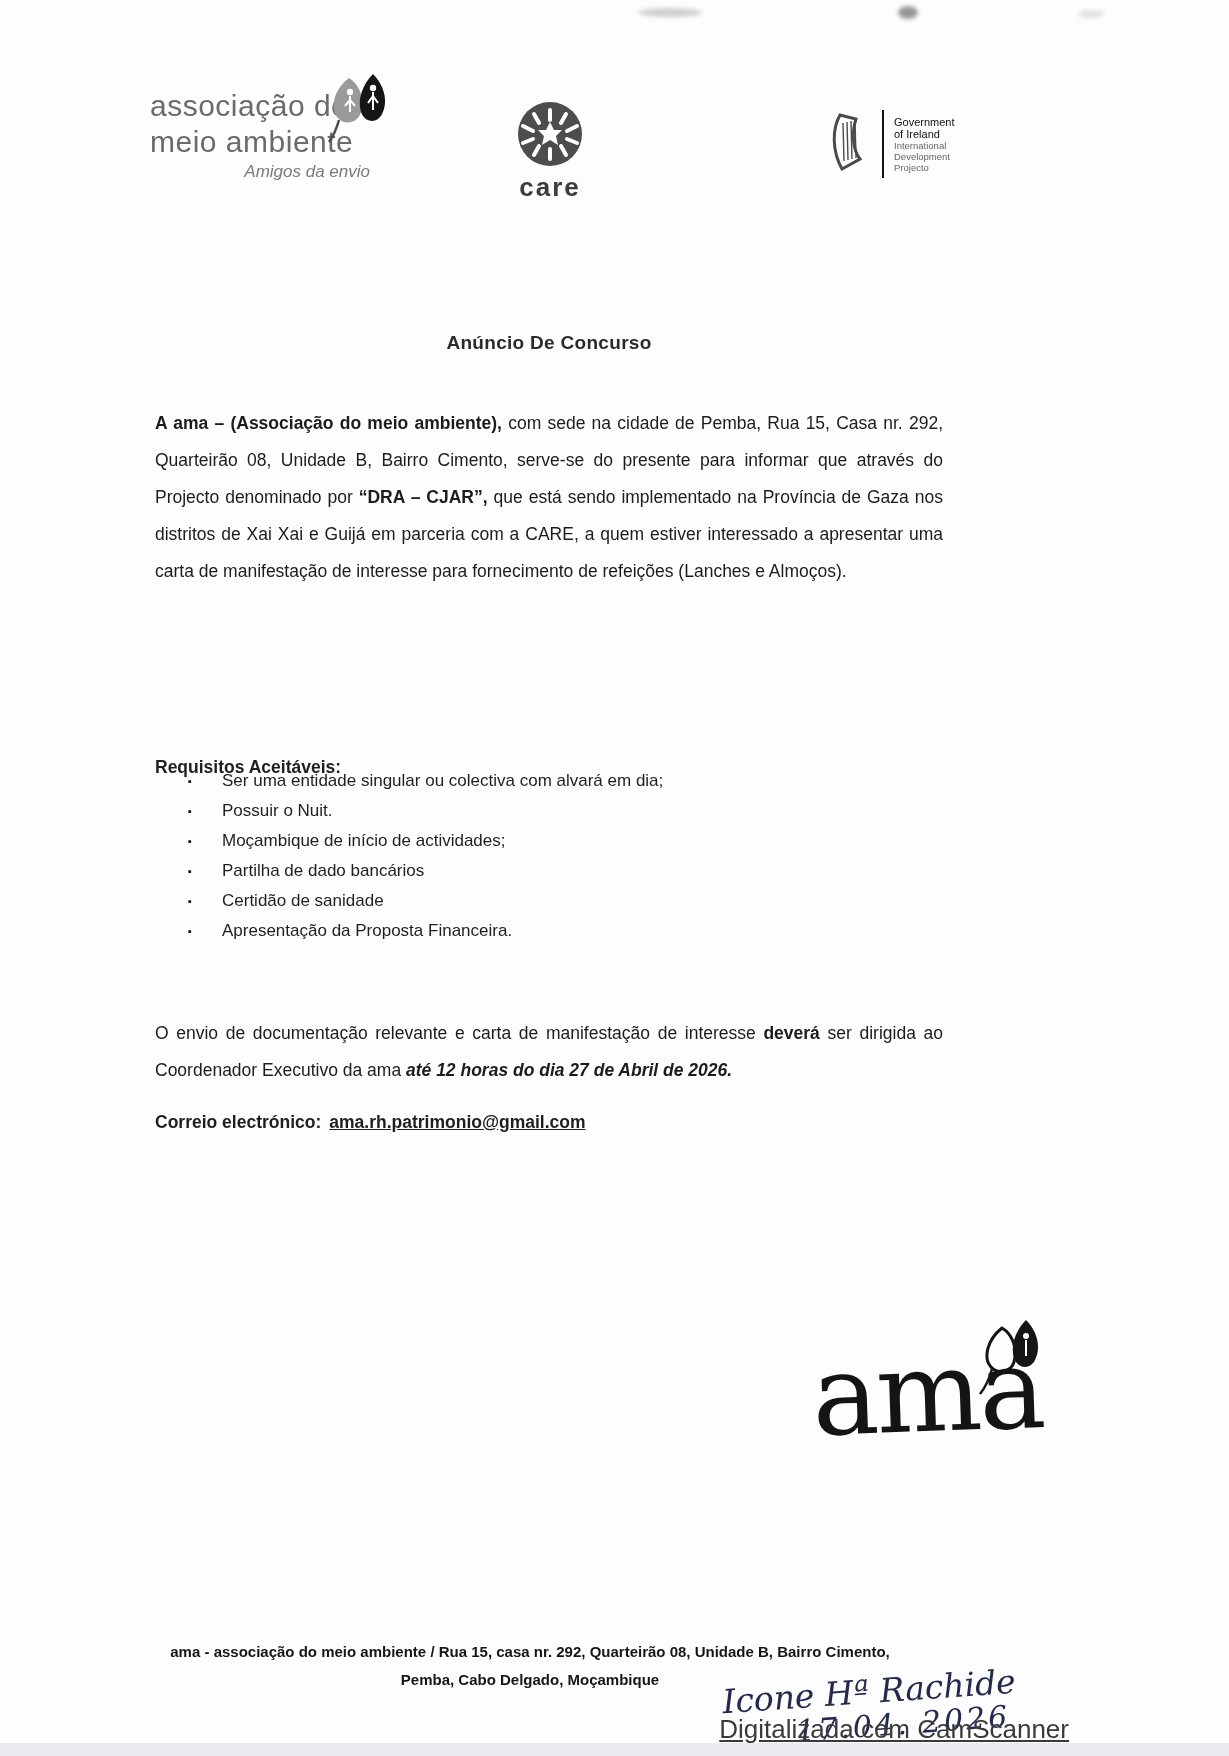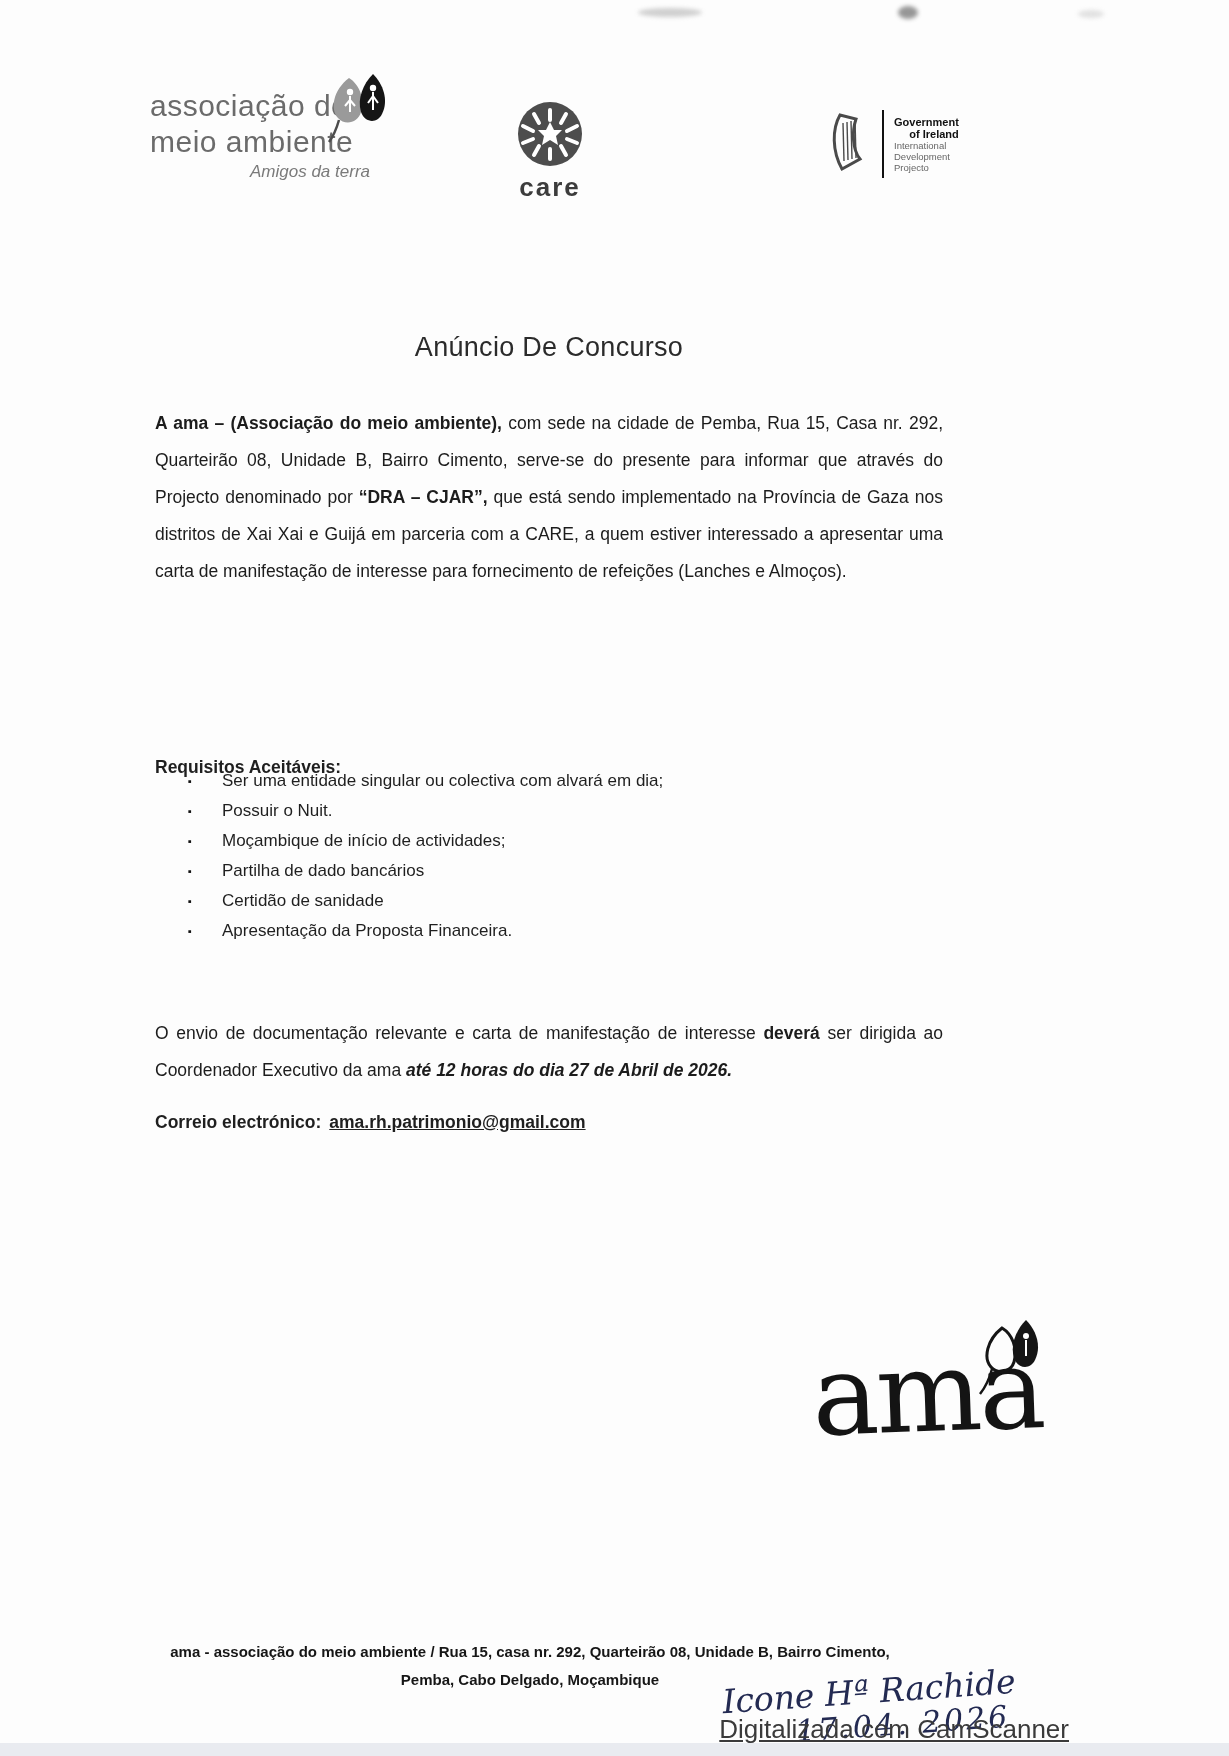--- a/index.html
+++ b/index.html
@@ -17,25 +17,25 @@
   
   .ama-logo{position:absolute;left:150px;top:88px;width:300px;}
   .ama-logo .l1,.ama-logo .l2{font-size:30px;color:#6b6b6b;letter-spacing:.5px;line-height:36px;}
   .ama-logo .tagline{font-size:17px;color:#7a7a7a;font-style:italic;text-align:right;width:220px;margin-top:2px;}
   .ama-leaves{position:absolute;left:325px;top:72px;}
   .care-logo{position:absolute;left:505px;top:100px;width:90px;text-align:center;}
   .care-logo .care-word{font-size:26px;font-weight:bold;color:#3c3c3c;letter-spacing:2px;margin-top:-4px;}
   .ireland-logo{position:absolute;left:826px;top:110px;display:flex;align-items:center;}
   .ireland-divider{width:2px;height:68px;background:#111;margin:0 10px 0 12px;}
   .ireland-text{font-size:11px;line-height:12px;}
-  .ireland-text .b{font-weight:bold;color:#111;text-align:right;}
+  .ireland-text .b{font-weight:normal;color:#111;}
   .ireland-text .r{font-size:9.5px;line-height:11px;color:#666;}
   
   .doc-title{position:absolute;left:155px;top:332px;width:788px;text-align:center;
-    font-size:27px;font-weight:normal;color:#2b2b2b;letter-spacing:.3px;}
+    font-size:19px;font-weight:bold;color:#2b2b2b;letter-spacing:.3px;}
   .para{position:absolute;left:155px;width:788px;font-size:17.5px;line-height:37px;
     text-align:justify;color:#1c1c1c;}
   .intro{top:405px;}
   .req-heading{position:absolute;left:155px;top:733px;font-size:17.5px;font-weight:bold;margin-top:24px;}
   .req-list{position:absolute;left:188px;top:766px;list-style:none;margin:0;padding:0;}
   .req-list li{font-size:17px;line-height:30px;display:flex;}
   .req-list .bullet{width:34px;font-size:11px;line-height:30px;color:#111;}
   .envio{top:1015px;}
   .correio{position:absolute;left:155px;top:1112px;font-size:17.5px;font-weight:bold;}
   .correio .email{text-decoration:underline;margin-left:8px;}
@@ -60,21 +60,21 @@
 
 <div class="page">
 
   <div class="smudge s1"></div>
   <div class="smudge s2"></div>
   <div class="smudge s3"></div>
 
   <div class="ama-logo">
     <div class="l1">associação do</div>
     <div class="l2">meio ambiente</div>
-    <div class="tagline">Amigos da terra</div>
+    <div class="tagline">Amigos da envio</div>
   </div>
   <div class="ama-leaves">
     <svg width="66" height="78" viewBox="0 0 66 78">
       <path d="M24,6 C34,12 40,26 36,40 C33,51 20,54 13,46 C5,37 8,18 24,6 Z" fill="#9a9a9a"></path>
       <path d="M48,2 C58,12 64,28 57,42 C52,52 40,51 36,40 C32,27 38,12 48,2 Z" fill="#151515"></path>
       <circle cx="25" cy="20" r="3.2" fill="#fff"></circle>
       <path d="M25,24 L25,40 M25,28 L20,34 M25,28 L30,34" stroke="#fff" stroke-width="2" fill="none"></path>
       <circle cx="48" cy="16" r="3.2" fill="#fff"></circle>
       <path d="M48,20 L48,38 M48,24 L43,31 M48,24 L53,31" stroke="#fff" stroke-width="2" fill="none"></path>
       <path d="M14,48 Q10,62 4,70" stroke="#4c4c4c" stroke-width="2.5" fill="none"></path>

